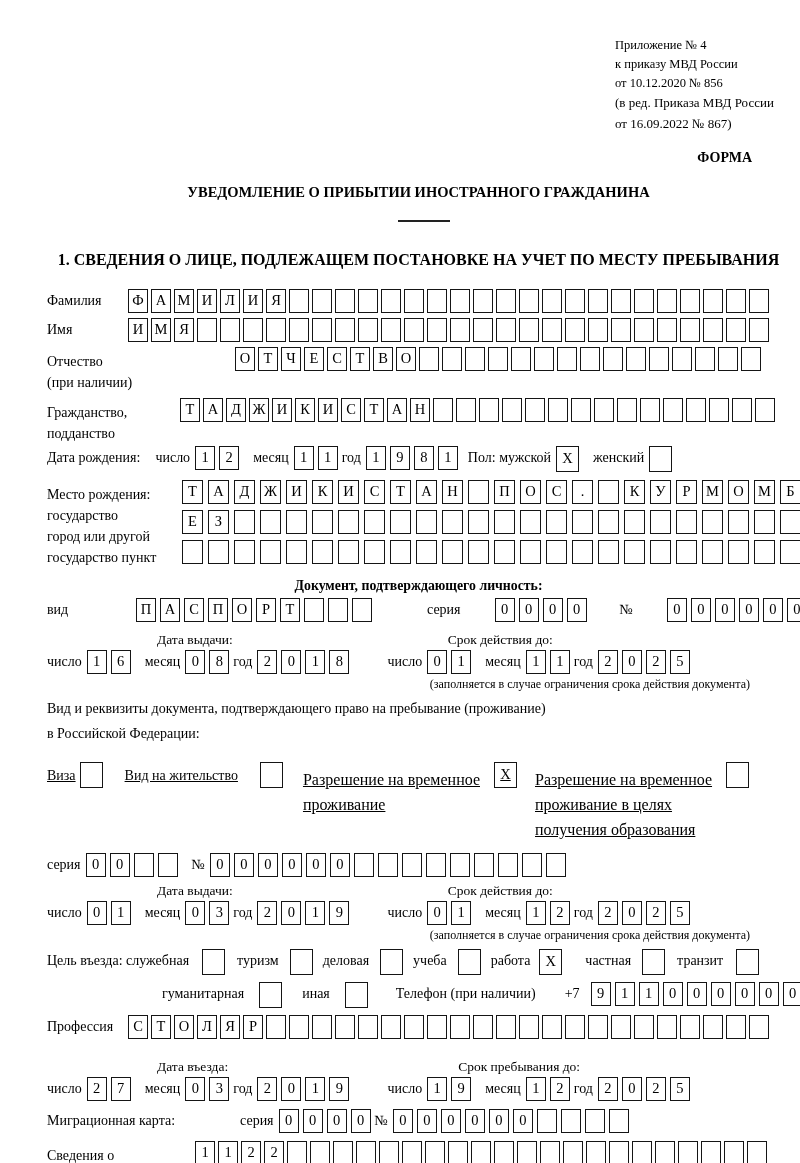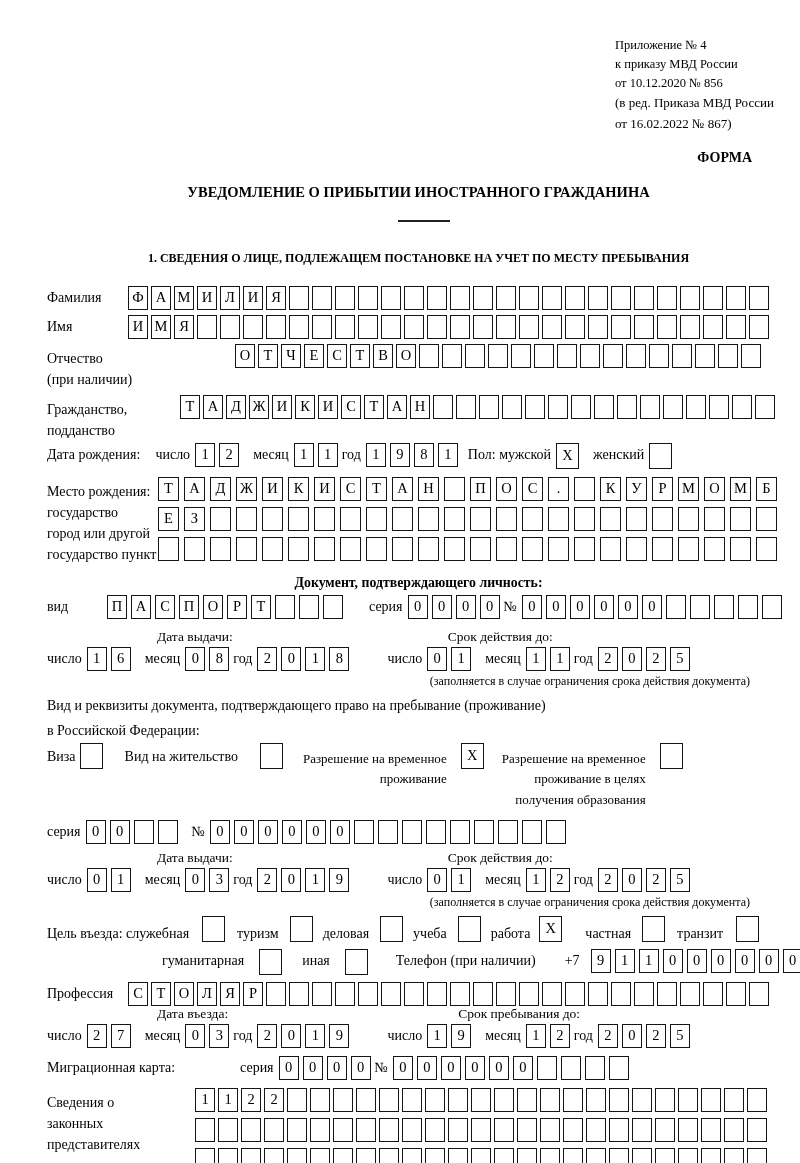--- a/index.html
+++ b/index.html
@@ -7,21 +7,21 @@
   .page{box-sizing:border-box;width:800px;height:1163px;padding:36px 10px 10px 47px;overflow:hidden;}
 
   
   .annex{margin-left:568px;font-size:12.5px;line-height:1.5;}
   .annex .amend{font-size:13px;line-height:1.45;margin-top:2px;}
   .forma{margin-top:16px;text-align:right;padding-right:38px;font-weight:bold;font-size:14px;}
 
   
   .title{margin-top:14px;text-align:center;font-weight:bold;font-size:14.5px;line-height:1.7;}
   .blank{display:inline-block;width:52px;border-bottom:2px solid #222;margin-left:10px;vertical-align:baseline;}
-  .sec1{margin-top:22px;text-align:center;font-weight:bold;font-size:12px;}
+  .sec1{margin-top:22px;text-align:center;font-weight:bold;font-size:16px;}
 
   
   .frow{display:flex;align-items:flex-start;margin-top:5px;}
   .lbl{font-size:14px;padding-top:4px;flex:0 0 auto;white-space:nowrap;}
   .lblcol{flex:0 0 auto;font-size:14px;line-height:21px;padding-top:4px;}
   .w81{width:81px;}
   .w188{width:188px;}
   .w133{width:133px;}
   .w111{width:111px;}
   .w148{width:148px;}
@@ -38,35 +38,35 @@
   
   .dg{display:flex;align-items:flex-start;}
   .dg .lbl{margin-right:5px;}
   .dg .cell{margin-right:4px;}
   .dg .mr{margin-left:10px;}
   .hdrline{display:flex;font-size:13.5px;margin-top:10px;}
   .note{font-size:12px;text-align:right;padding-right:40px;margin-top:3px;}
 
   .dochead{text-align:center;font-weight:bold;font-size:13.8px;margin-top:10px;}
   .plain{font-size:14px;margin-top:9px;font-family:Liberation Serif, serif;}
-  .ckgroup{display:flex;align-items:flex-start;margin-top:4px;}
+  .ckgroup{display:flex;align-items:flex-start;margin-top:20px;text-decoration:underline;}
   .cklabel{font-size:14px;padding-top:6px;white-space:nowrap;}
-  .ckmulti{font-size:13px;text-align:right;line-height:1.55;padding-top:6px;}
+  .ckmulti{font-size:16px;text-align:left;line-height:1.55;padding-top:6px;}
 </style>
 </head>
 <body>
 
 <div class="page">
 
   <div class="annex">
     <div>Приложение № 4</div>
     <div>к приказу МВД России</div>
     <div>от 10.12.2020 № 856</div>
     <div class="amend">(в ред. Приказа МВД России</div>
-    <div class="amend">от 16.02.2022 № 867)</div>
+    <div class="amend">от 16.09.2022 № 867)</div>
   </div>
 
   <div class="forma">ФОРМА</div>
 
   <div class="title">
     <div>УВЕДОМЛЕНИЕ О ПРИБЫТИИ ИНОСТРАННОГО ГРАЖДАНИНА</div>
     <div>
       <span class="blank"></span>
     </div>
   </div>
@@ -230,21 +230,21 @@
     <span class="lbl" style="margin-left:6px;">Пол: мужской</span>
     <span class="cells checkbox">
         <span class="cell">X</span>
       </span>
     <span class="lbl mr">женский</span>
     <span class="cells checkbox">
         <span class="cell"></span>
       </span>
   </div>
 
-  <div class="frow" style="margin-top:8px;">
+  <div class="frow" style="margin-top:8px;gap:24px;">
     <span class="lblcol w111">
       <div>Место рождения:</div>
       <div>государство</div>
       <div>город или другой</div>
       <div>государство пункт</div>
     </span>
     <span>
       <div class="cells wide crow">
           <span class="cell">Т</span>
           <span class="cell">А</span>
@@ -321,21 +321,21 @@
           <span class="cell"></span>
           <span class="cell"></span>
           <span class="cell"></span>
           <span class="cell"></span>
         </div>
     </span>
   </div>
 
   <div class="dochead">Документ, подтверждающего личность:</div>
 
-  <div class="frow dg" style="margin-top:4px;">
+  <div class="frow dg" style="margin-top:4px;gap:29px;">
     <span class="lbl" style="width:55px;">вид</span>
     <span class="cells">
         <span class="cell">П</span>
         <span class="cell">А</span>
         <span class="cell">С</span>
         <span class="cell">П</span>
         <span class="cell">О</span>
         <span class="cell">Р</span>
         <span class="cell">Т</span>
         <span class="cell"></span>
@@ -503,21 +503,21 @@
     <span class="cells">
         <span class="cell">2</span>
         <span class="cell">0</span>
         <span class="cell">2</span>
         <span class="cell">5</span>
       </span>
   </div>
 
   <div class="note">(заполняется в случае ограничения срока действия документа)</div>
 
-  <div class="frow dg" style="margin-top:6px;align-items:flex-end;">
+  <div class="frow dg" style="margin-top:6px;">
     <span class="lbl">Цель въезда: служебная</span>
     <span class="cells checkbox" style="margin-left:8px;">
         <span class="cell"></span>
       </span>
     <span class="lbl" style="margin-left:8px;">туризм</span>
     <span class="cells checkbox" style="margin-left:6px;">
         <span class="cell"></span>
       </span>
     <span class="lbl" style="margin-left:6px;">деловая</span>
     <span class="cells checkbox" style="margin-left:6px;">
@@ -593,21 +593,21 @@
         <span class="cell"></span>
         <span class="cell"></span>
         <span class="cell"></span>
         <span class="cell"></span>
         <span class="cell"></span>
         <span class="cell"></span>
         <span class="cell"></span>
       </span>
   </div>
 
-  <div class="hdrline" style="margin-top:0;">
+  <div class="hdrline" style="margin-top:20px;">
     <span style="margin-left:110px;">Дата въезда:</span>
     <span style="margin-left:230px;">Срок пребывания до:</span>
   </div>
 
   <div class="frow dg" style="margin-top:2px;">
     <span class="lbl">число</span>
     <span class="cells">
         <span class="cell">2</span>
         <span class="cell">7</span>
       </span>

